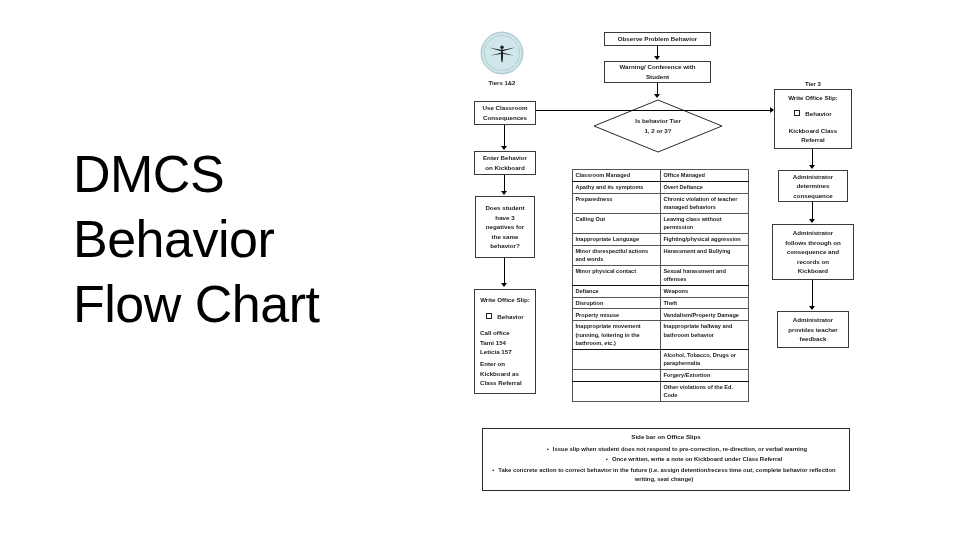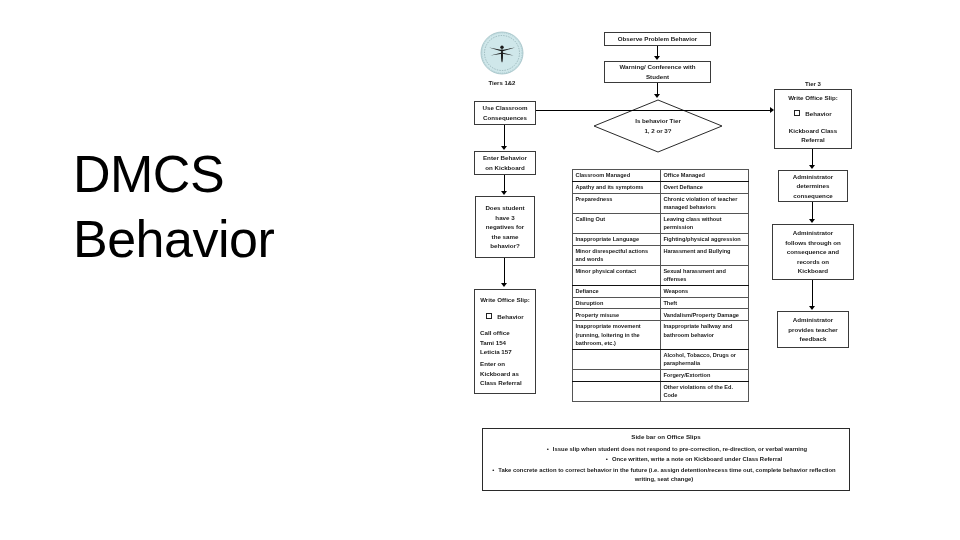--- a/index.html
+++ b/index.html
@@ -100,20 +100,21 @@
   .cb{display:inline-block;width:4px;height:4px;border:0.9px solid #222;margin-right:5px;vertical-align:-0.5px;}
 </style>
 </head>
 <body>
 
 <div class="canvas">
 
   <div class="title">
     <div>DMCS</div>
     <div>Behavior</div>
+    <div>Flow Chart</div>
   </div>
 
   <div class="seal">
     <svg viewBox="0 0 46 46" width="46" height="46">
       <circle cx="23" cy="23" r="21" fill="#cfe7ea" stroke="#9fbfc4" stroke-width="0.8"></circle>
       <circle cx="23" cy="23" r="17.5" fill="none" stroke="#7a9aa0" stroke-width="0.6" stroke-dasharray="1.4 1.2"></circle>
       <circle cx="23" cy="23" r="20" fill="none" stroke="#8fb0b6" stroke-width="0.5" stroke-dasharray="1 1"></circle>
       <g fill="#1b1b1b">
         <ellipse cx="23" cy="25.5" rx="1" ry="7"></ellipse>
         <circle cx="23" cy="17.2" r="1.7"></circle>

